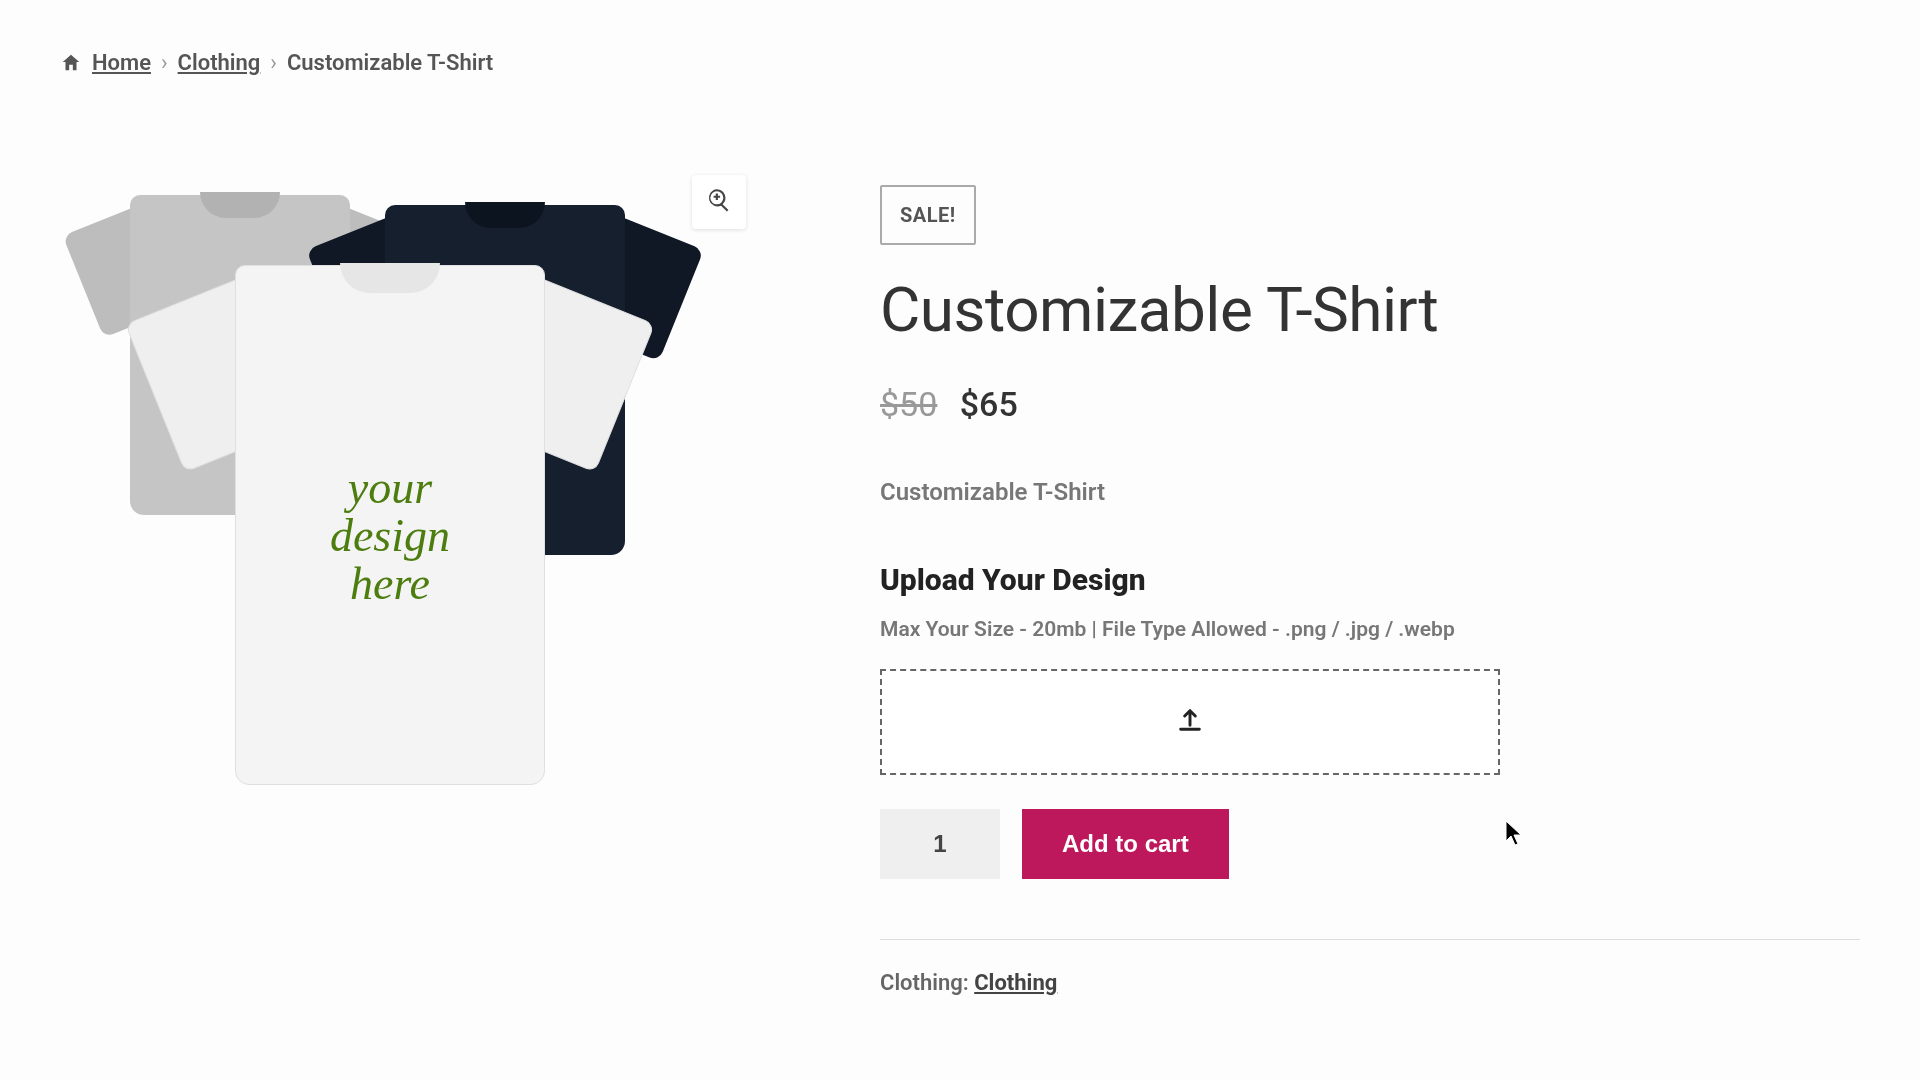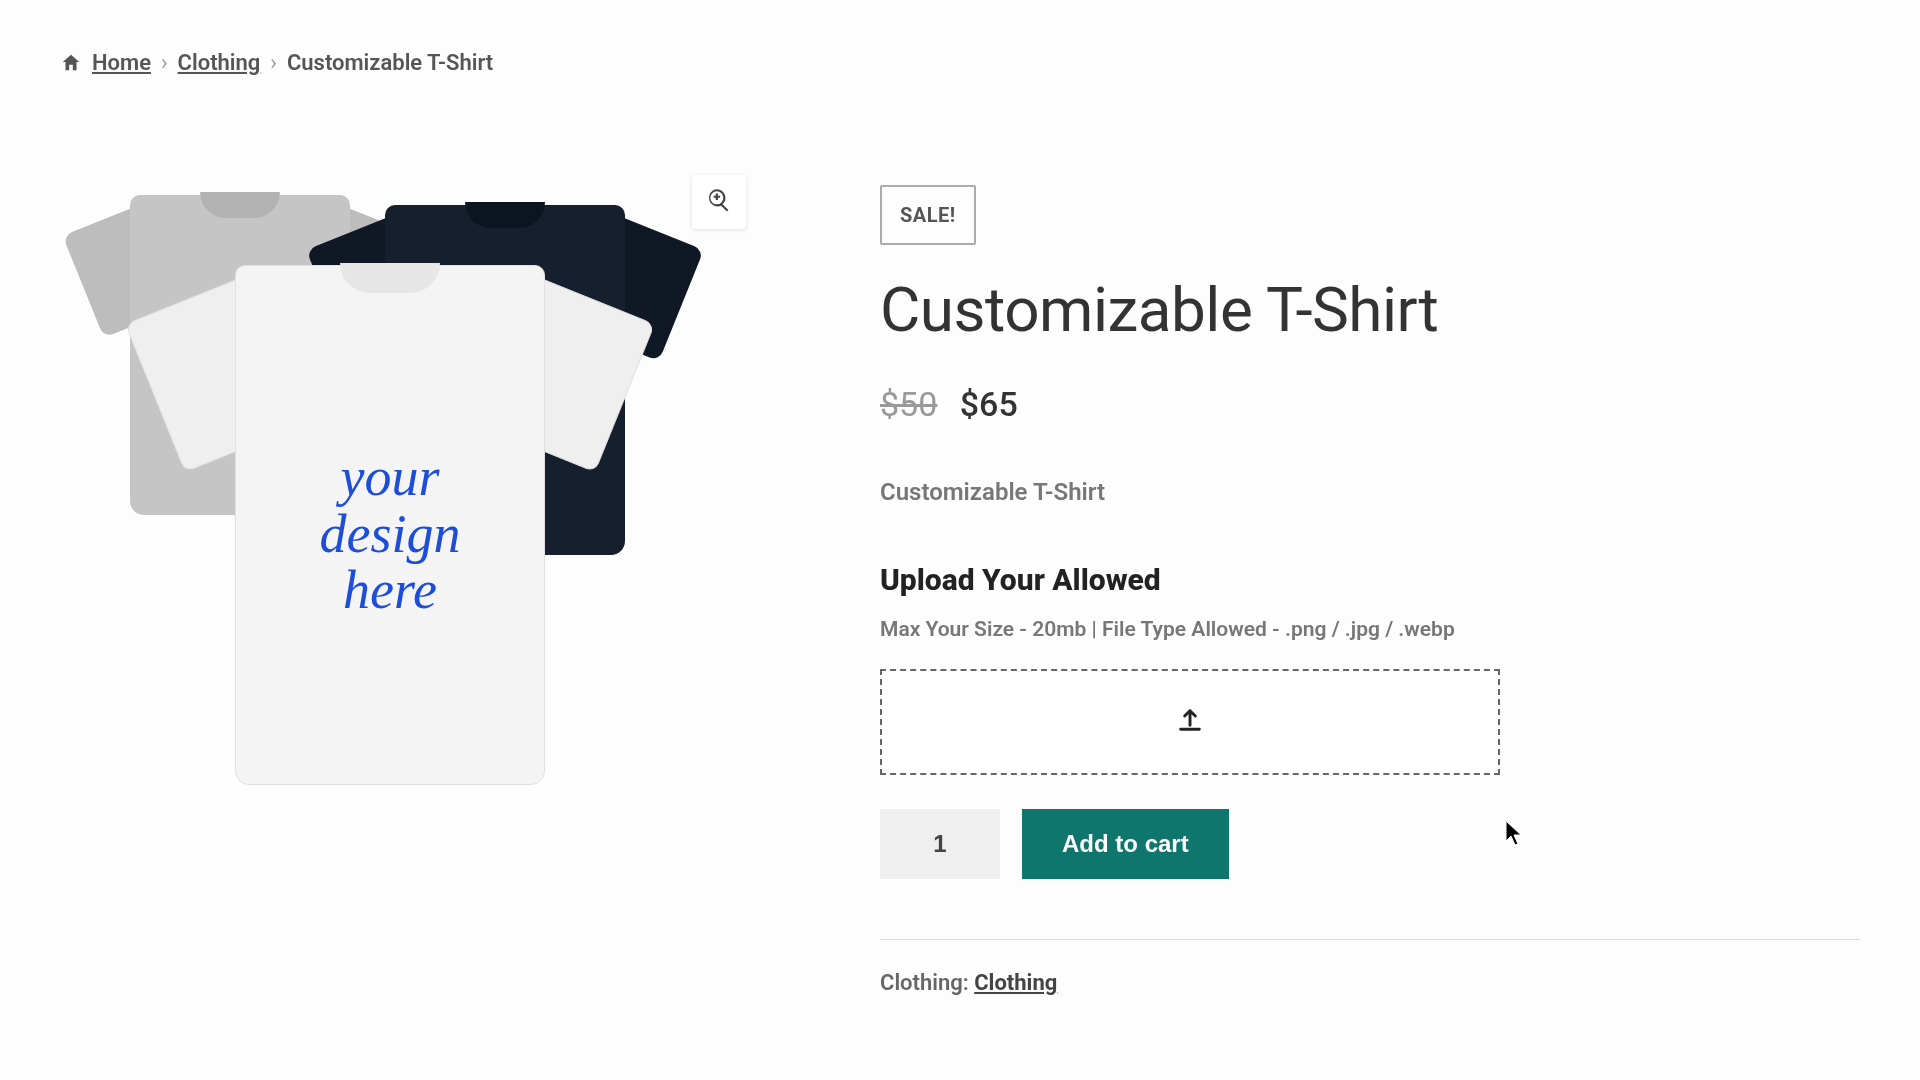--- a/index.html
+++ b/index.html
@@ -74,21 +74,21 @@
   .tee.navy .sleeve.r { right: -15px; top: 22px; width: 100px; height: 120px; background: #101826; transform: rotate(22deg); }
   .tee.navy .neck { background: #0c1420; }
   .tee.navy .label { color: #e8e8e8; font-size: 36px; }
 
   
   .tee.white { left: 110px; top: 80px; width: 440px; height: 530px; }
   .tee.white .body { left: 65px; top: 0; width: 310px; height: 520px; background: #f4f4f4; border: 1px solid #e0e0e0; }
   .tee.white .sleeve.l { left: -20px; top: 28px; width: 135px; height: 160px; background: #efefef; border: 1px solid #e0e0e0; transform: rotate(-22deg); }
   .tee.white .sleeve.r { right: -20px; top: 28px; width: 135px; height: 160px; background: #efefef; border: 1px solid #e0e0e0; transform: rotate(22deg); }
   .tee.white .neck { background: #e6e6e6; width: 100px; height: 30px; }
-  .tee.white .label { color: #1d4ed8; font-size: 54px; }
+  .tee.white .label { color: #4d7c0f; font-size: 46px; }
 
   
   .details { flex: 1; padding-top: 0; }
   .sale-badge {
     display: inline-block;
     border: 2px solid #aaa;
     color: #555;
     padding: 16px 18px;
     font-weight: 700;
     font-size: 20px;
@@ -126,21 +126,21 @@
     background: #efefef;
     border: none;
     text-align: center;
     font-size: 24px;
     font-weight: 600;
     color: #444;
   }
   .add-to-cart {
     height: 70px;
     padding: 0 40px;
-    background: #0f766e;
+    background: #be185d;
     color: #fff;
     border: none;
     font-size: 24px;
     font-weight: 700;
     cursor: pointer;
   }
 
   .meta-divider { border: none; border-top: 1px solid #ddd; margin-bottom: 30px; width: 100%; }
   .category { font-size: 22px; color: #666; font-weight: 600; }
   .category a { color: #444; text-decoration: underline; font-weight: 700; }
@@ -209,21 +209,21 @@
 
   <div class="details">
     <div class="sale-badge">SALE!</div>
     <h1 class="title">Customizable T-Shirt</h1>
     <div class="price">
       <span class="old">$50</span>
       <span class="new">$65</span>
     </div>
     <p class="short-desc">Customizable T-Shirt</p>
 
-    <h3 class="upload-heading">Upload Your Allowed</h3>
+    <h3 class="upload-heading">Upload Your Design</h3>
     <p class="upload-hint">Max Your Size - 20mb | File Type Allowed - .png / .jpg / .webp</p>
     <div class="dropzone">
       <span>
         <svg viewBox="0 0 24 24">
             <path d="M12 16V5m0 0l-4 4m4-4l4 4M5 19h14" stroke-linecap="round" stroke-linejoin="round"></path>
           </svg>
       </span>
     </div>
 
     <div class="cart-row">

